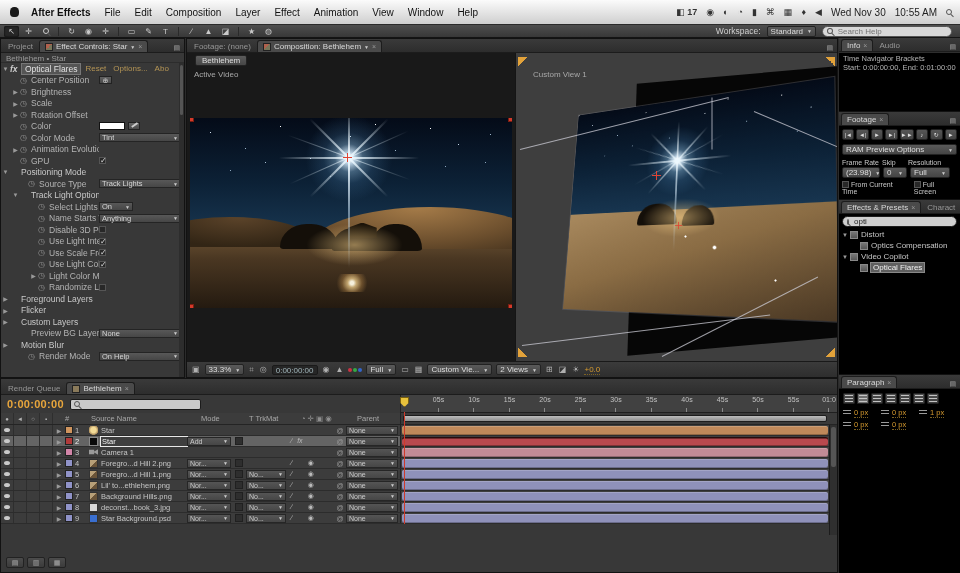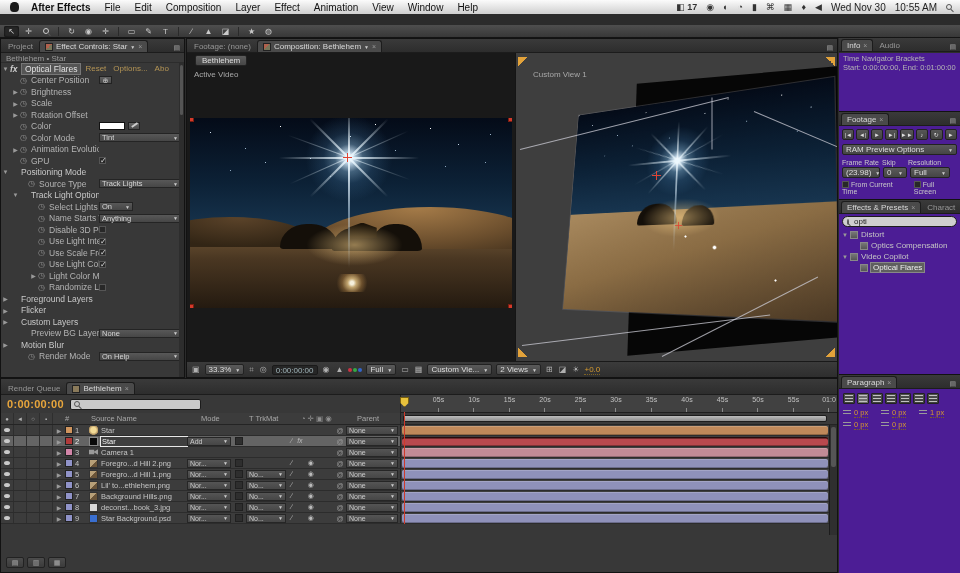--- a/index.html
+++ b/index.html
@@ -1,20 +1,20 @@
 <!DOCTYPE html>
 <html><head>
 <meta charset="utf-8">
 <style>
   html,body{margin:0;padding:0;background:#111;}
   *{box-sizing:border-box;font-family:"Liberation Sans",sans-serif;}
   .screen{position:relative;width:960px;height:573px;background:#2b2b2b;overflow:hidden;font-size:9px;color:#bbb;}
 
   
-  .menubar{position:absolute;left:0;top:0;width:960px;height:14px;background:linear-gradient(#fbfbfb,#cfcfcf);display:flex;align-items:center;color:#111;font-size:10px;}
+  .menubar{position:absolute;left:0;top:0;width:960px;height:24px;background:linear-gradient(#fbfbfb,#cfcfcf);display:flex;align-items:center;color:#111;font-size:10px;}
   .menubar .apple{width:9px;height:10px;background:#1a1a1a;border-radius:45% 45% 40% 40%;margin:0 12px 0 10px;}
   .menubar .menu{margin-right:14px;white-space:nowrap;}
   .menubar .menu.app{font-weight:bold;}
   .menubar .mright{margin-left:auto;display:flex;align-items:center;gap:9px;padding-right:8px;color:#222;}
   .menubar .sicon{font-size:9px;color:#333;}
   .mag{display:inline-block;width:6px;height:6px;border:1.2px solid #555;border-radius:50%;position:relative;}
   .mag::after{content:"";position:absolute;width:4px;height:1.2px;background:#555;transform:rotate(45deg);right:-3px;bottom:-2px;}
 
   
   .titlebar{position:absolute;left:0;top:14px;width:960px;height:11px;background:linear-gradient(#929292,#6e6e6e);border-bottom:1px solid #2a2a2a;display:flex;align-items:center;}
@@ -123,21 +123,21 @@
 
   
   .ctoolbar{position:absolute;left:0;right:0;bottom:0;height:16px;background:linear-gradient(#3b3b3b,#2e2e2e);border-top:1px solid #191919;display:flex;align-items:center;gap:4px;padding:0 4px;font-size:8px;color:#b5b5b5;overflow:hidden;}
   .cbtn{color:#b0b0b0;font-size:8px;padding:0 1px;}
   .tcbox{background:#262626;border:1px solid #1a1a1a;color:#9fb3b8;padding:0 3px;height:10px;line-height:9px;border-radius:2px;}
   .chdots{display:flex;gap:1px;}
   .chdots i{width:4px;height:4px;border-radius:50%;}
   .expo{color:#d79b2f;border-bottom:1px dotted #7d6222;}
 
   
-  .side-sec{position:relative;border-bottom:1px solid #121212;background:#4c1d95;}
+  .side-sec{position:relative;border-bottom:1px solid #121212;background:#000000;}
   .info-grid{display:flex;padding:3px 4px;gap:4px;font-size:8px;color:#c7c7c7;}
   .swatch-blk{width:14px;height:14px;background:#000;border:1px solid #666;margin-top:3px;}
   .rgba div{line-height:8.5px;}
   .xyc{border-left:1px solid #4a4a4a;padding-left:5px;line-height:9px;}
   .navline{padding:1px 4px;font-size:7.5px;color:#b5b5b5;border-top:1px solid #2e2e2e;line-height:9px;}
   .transport{display:flex;gap:2px;padding:3px 3px 2px 3px;}
   .tpbtn{flex:1;height:11px;background:linear-gradient(#565656,#424242);border:1px solid #222;border-radius:2px;color:#ddd;font-size:6px;display:flex;align-items:center;justify-content:center;}
   .ramdrop{margin:2px 3px;}
   .pv-labels{display:flex;font-size:7px;color:#c9c9c9;padding:2px 3px 0 3px;}
   .pv-labels span:nth-child(1){width:40px;}
@@ -269,20 +269,31 @@
     <span class="tool">▭</span>
     <span class="tool">✎</span>
     <span class="tool">T</span>
     <span class="tsep"></span>
     <span class="tool">∕</span>
     <span class="tool">▲</span>
     <span class="tool">◪</span>
     <span class="tsep"></span>
     <span class="tool">★</span>
     <span class="tool">◍</span>
+    <span class="wsbox">
+      <span class="wslabel">Workspace:</span>
+      <span class="dropbox">
+          <span>Standard</span>
+          <span class="dd-ar">▼</span>
+        </span>
+      <span class="helpsearch">
+          <span class="mag"></span>
+          <input placeholder="Search Help" style="">
+        </span>
+    </span>
   </div>
 
   <div class="panel" style="left:0;top:38px;width:185px;height:340px;">
     <div class="tabstrip">
       <span class="tab">Project</span>
       <span class="tab active">
         <span class="paneltag"></span>
         <span>Effect Controls: Star</span>
         <span class="dd-ar">▼</span>
         <span class="x">×</span>

